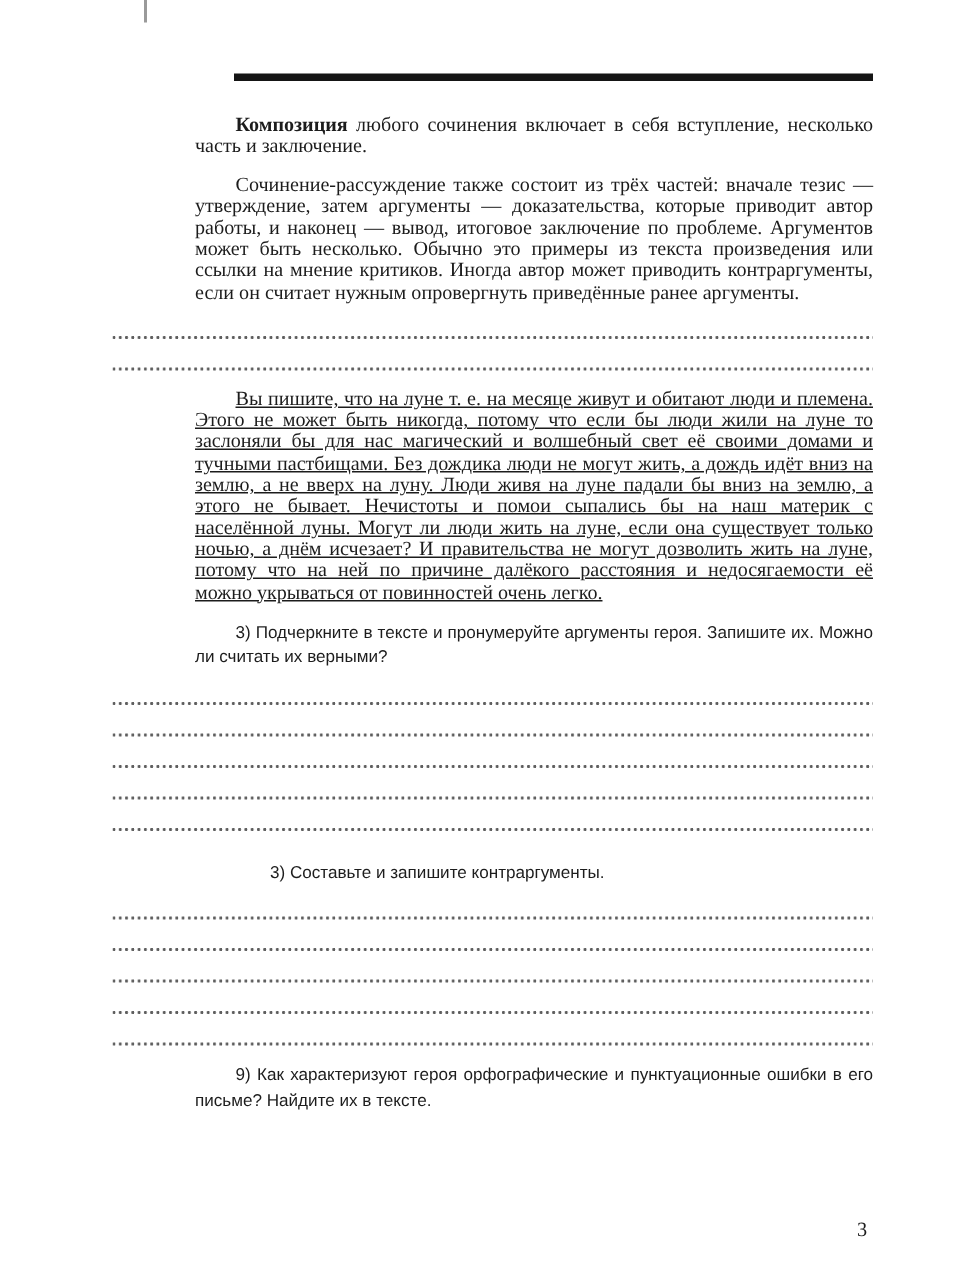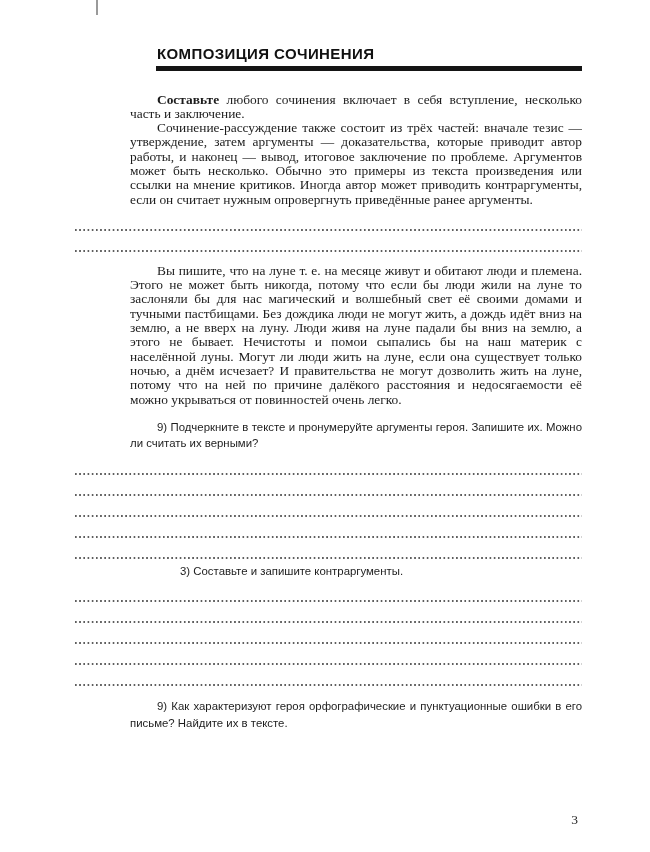--- a/index.html
+++ b/index.html
@@ -47,45 +47,45 @@
   }
 
   .serif {
     font-family: "Liberation Serif", serif;
     font-size: 13.4px;
     line-height: 14.3px;
     text-align: justify;
     margin: 0;
   }
 
-  .indent { text-indent: 27px; }
+  .indent { text-indent: 27px; margin-top: 12px; }
 
   .para1 { margin-top: 22px; }
 
   .prompt {
     font-family: "Liberation Sans", sans-serif;
     font-size: 11.4px;
     line-height: 16.5px;
     text-align: justify;
     color: #1d1d1d;
     margin: 0;
   }
 
   .ex1 { margin-top: 11px; text-indent: 27px; }
   .ex2 { margin-top: 12px; text-indent: 27px; }
-  .ex3 { margin-top: 4px; text-indent: 50px; }
+  .ex3 { margin-top: 20px; text-indent: 50px; }
   .ex4 { margin-top: 12px; text-indent: 27px; }
 
   .exnum {
     font-size: 12.5px;
     font-weight: 700;
     margin-right: 6px;
   }
 
-  .excerpt { margin-top: 12px; }
+  .excerpt { margin-top: 12px; text-decoration: underline; }
 
   .attribution {
     font-family: "Liberation Serif", serif;
     font-style: italic;
     font-size: 12.8px;
     line-height: 16px;
     text-align: right;
     margin: 2px 0 0 0;
   }
 
@@ -119,37 +119,36 @@
   }
 </style>
 </head>
 <body>
 
 <div class="page">
   <div class="scan-mark"></div>
 
   <div class="content">
 
-    <h1 class="title">КОМПОЗИЦИЯ СОЧИНЕНИЯ</h1>
     <div class="title-rule" style="background:#151515"></div>
 
-    <p class="serif indent para1"><b>Составьте</b><span> любого сочинения включает в себя вступление, несколько часть и заключение.</span></p>
+    <p class="serif indent para1"><b>Композиция</b><span> любого сочинения включает в себя вступление, несколько часть и заключение.</span></p>
 
     <p class="serif indent">Сочинение-рассуждение также состоит из трёх частей: вначале тезис — утверждение, затем аргументы — доказательства, которые приводит автор работы, и наконец — вывод, итоговое заключение по проблеме. Аргументов может быть несколько. Обычно это примеры из текста произведения или ссылки на мнение критиков. Иногда автор может приводить контраргументы, если он считает нужным опровергнуть приведённые ранее аргументы.</p>
 
 
     <div class="lines lines-first">
         <div class="dotted-line"></div>
         <div class="dotted-line"></div>
       </div>
 
     <p class="serif indent excerpt">Вы пишите, что на луне т. е. на месяце живут и обитают люди и племена. Этого не может быть никогда, потому что если бы люди жили на луне то заслоняли бы для нас магический и волшебный свет её своими домами и тучными пастбищами. Без дождика люди не могут жить, а дождь идёт вниз на землю, а не вверх на луну. Люди живя на луне падали бы вниз на землю, а этого не бывает. Нечистоты и помои сыпались бы на наш материк с населённой луны. Могут ли люди жить на луне, если она существует только ночью, а днём исчезает? И правительства не могут дозволить жить на луне, потому что на ней по причине далёкого расстояния и недосягаемости её можно укрываться от повинностей очень легко.</p>
 
 
-    <p class="prompt ex2">9) Подчеркните в тексте и пронумеруйте аргументы героя. Запишите их. Можно ли считать их верными?</p>
+    <p class="prompt ex2">3) Подчеркните в тексте и пронумеруйте аргументы героя. Запишите их. Можно ли считать их верными?</p>
 
     <div class="lines">
         <div class="dotted-line"></div>
         <div class="dotted-line"></div>
         <div class="dotted-line"></div>
         <div class="dotted-line"></div>
         <div class="dotted-line"></div>
       </div>
 
     <p class="prompt ex3">3) Составьте и запишите контраргументы.</p>

